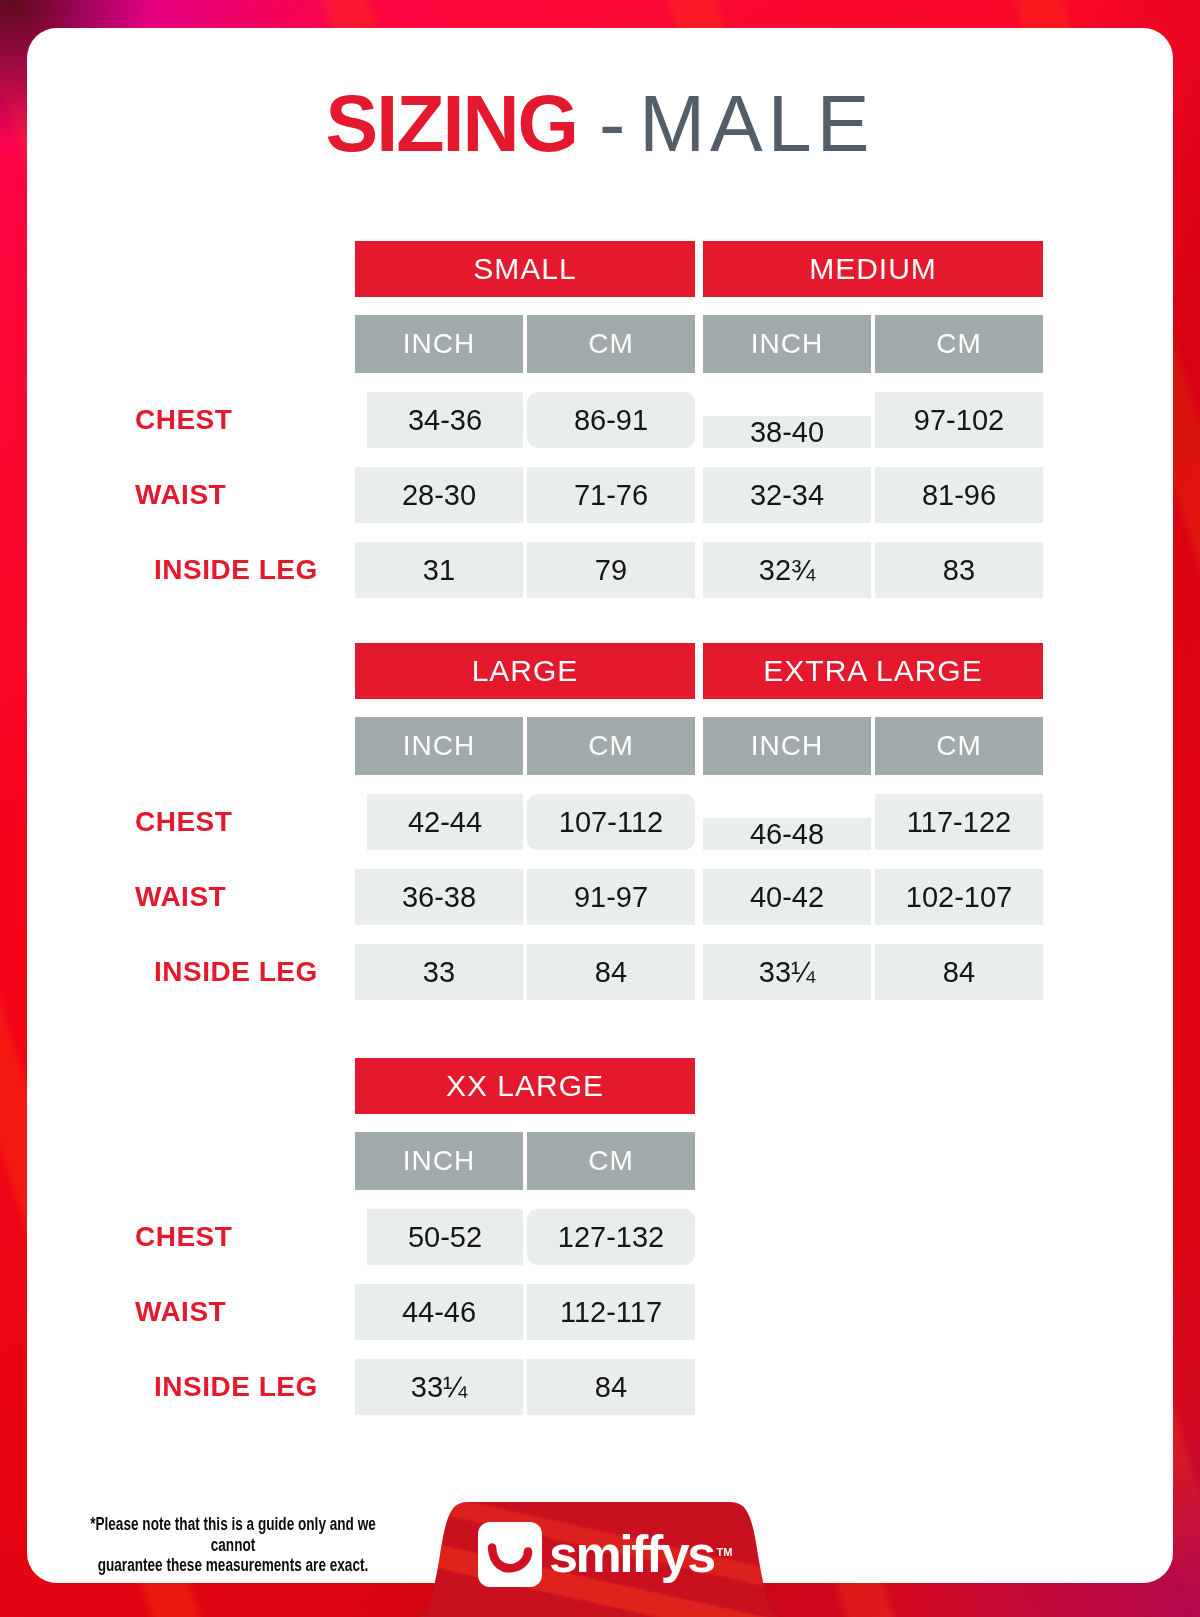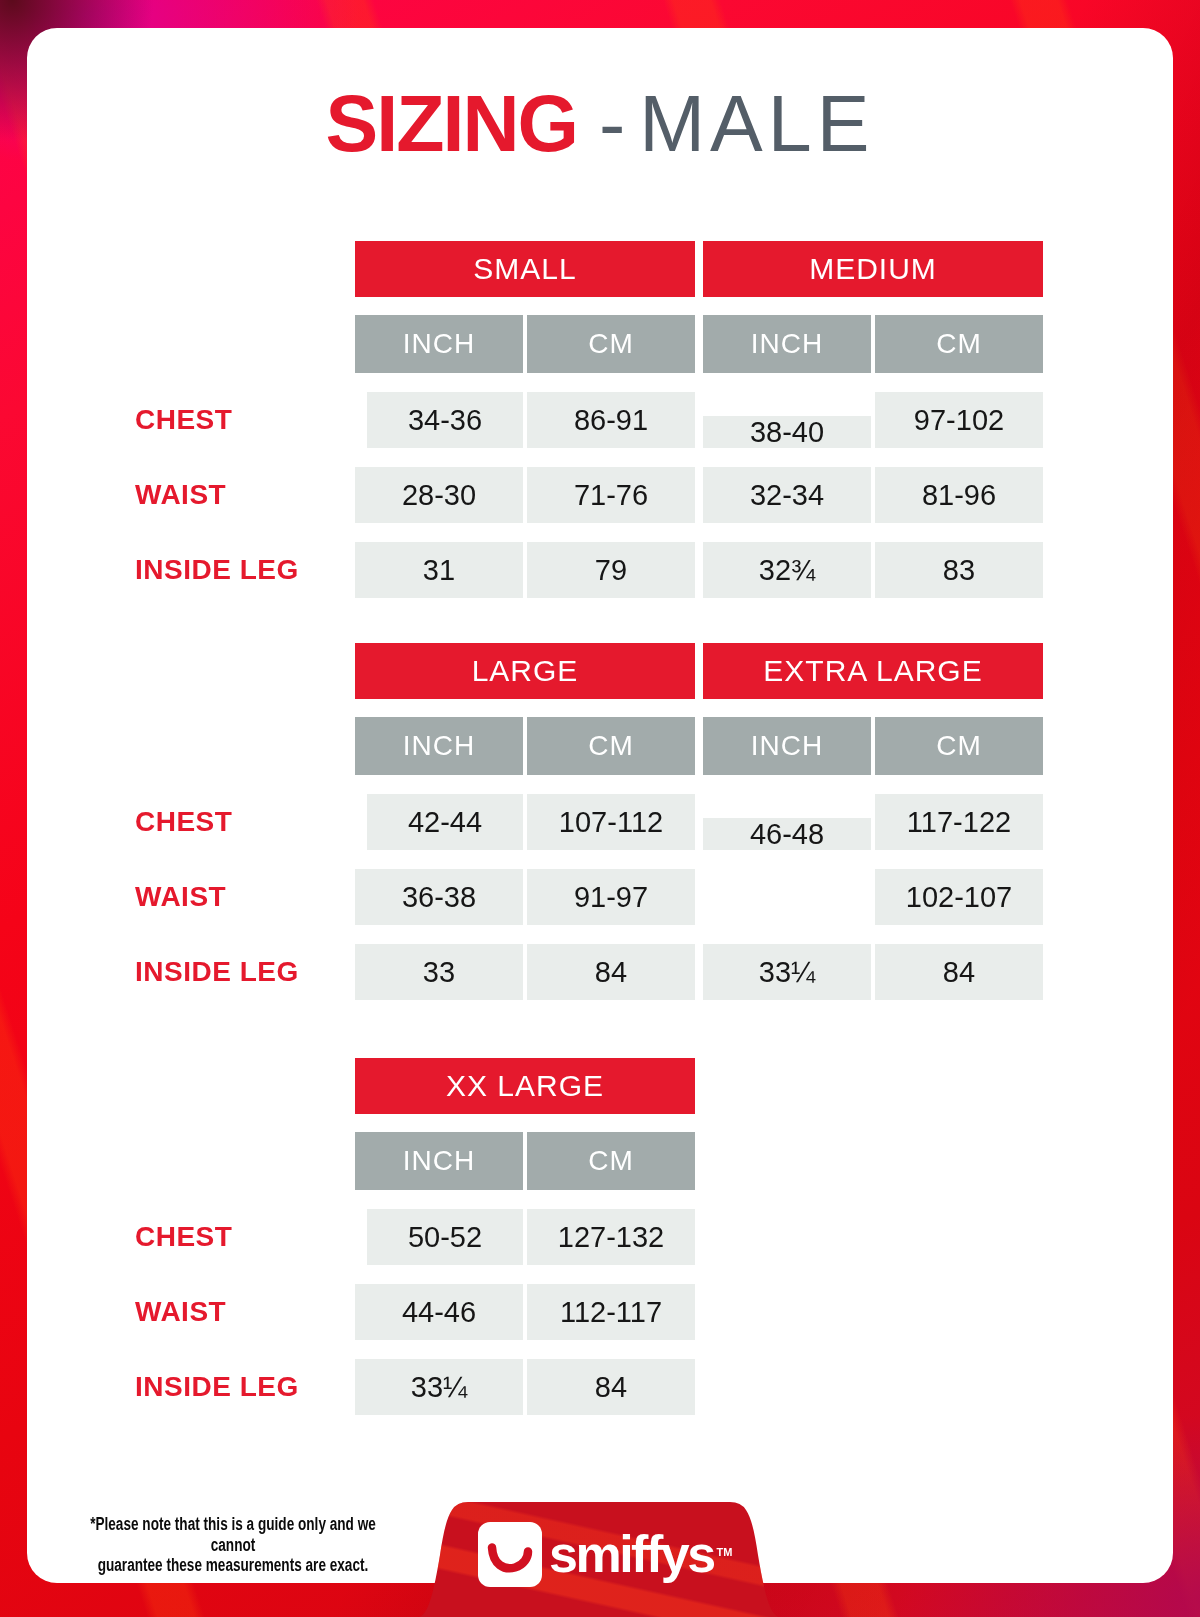--- a/index.html
+++ b/index.html
@@ -43,26 +43,26 @@
   .g1{grid-area:1/2/2/5;} .g2{grid-area:1/6/2/9;}
   .unit-cell{
     background:#A2ABAB;color:#fff;font-size:28px;letter-spacing:1px;
     display:flex;align-items:center;justify-content:center;
   }
   .u1{grid-area:3/2;} .u2{grid-area:3/4;} .u3{grid-area:3/6;} .u4{grid-area:3/8;}
   .row-label{
     color:#E5192D;font-size:28px;font-weight:700;letter-spacing:0.5px;
     display:flex;align-items:center;justify-content:flex-start;
   }
-  .r1{grid-area:5/1;} .r2{grid-area:7/1;} .r3{grid-area:9/1;}
+  .r1{grid-area:5/1;} .r2{grid-area:7/1;} .r3{grid-area:9/1;margin-left:19px;}
   .cell{
     background:#E9EDEB;color:#161616;font-size:29px;
     display:flex;align-items:center;justify-content:center;
   }
-  .p11{grid-area:5/2;margin-left:12px;} .p12{grid-area:5/4;} .p13{grid-area:5/6;margin-top:24px;} .p14{grid-area:5/8;}
+  .p11{grid-area:5/2;margin-left:12px;} .p12{grid-area:5/4;border-radius:11px;} .p13{grid-area:5/6;margin-top:24px;} .p14{grid-area:5/8;}
   .p21{grid-area:7/2;} .p22{grid-area:7/4;} .p23{grid-area:7/6;} .p24{grid-area:7/8;}
   .p31{grid-area:9/2;} .p32{grid-area:9/4;} .p33{grid-area:9/6;} .p34{grid-area:9/8;}
   
   .note{
     position:absolute;left:33px;top:1514px;width:400px;
     text-align:center;color:#0b0b0b;font-weight:700;font-size:17px;line-height:19.5px;
     transform:scale(0.8,1.06);transform-origin:50% 0;
   }
   .badge{position:absolute;left:410px;top:1495px;width:380px;height:122px;}
   .badge svg{position:absolute;left:0;top:0;}
@@ -121,20 +121,21 @@
     <div class="unit-cell u3">INCH</div>
     <div class="unit-cell u4">CM</div>
     <div class="row-label r1">CHEST</div>
     <div class="cell p11">42-44</div>
     <div class="cell p12">107-112</div>
     <div class="cell p13">46-48</div>
     <div class="cell p14">117-122</div>
     <div class="row-label r2">WAIST</div>
     <div class="cell p21">36-38</div>
     <div class="cell p22">91-97</div>
+    <div class="cell p23">40-42</div>
     <div class="cell p24">102-107</div>
     <div class="row-label r3">INSIDE LEG</div>
     <div class="cell p31">33</div>
     <div class="cell p32">84</div>
     <div class="cell p33">33¼</div>
     <div class="cell p34">84</div>
   </div>
 
   <div class="sizing-table t3">
     <div class="size-bar g1">XX LARGE</div>

